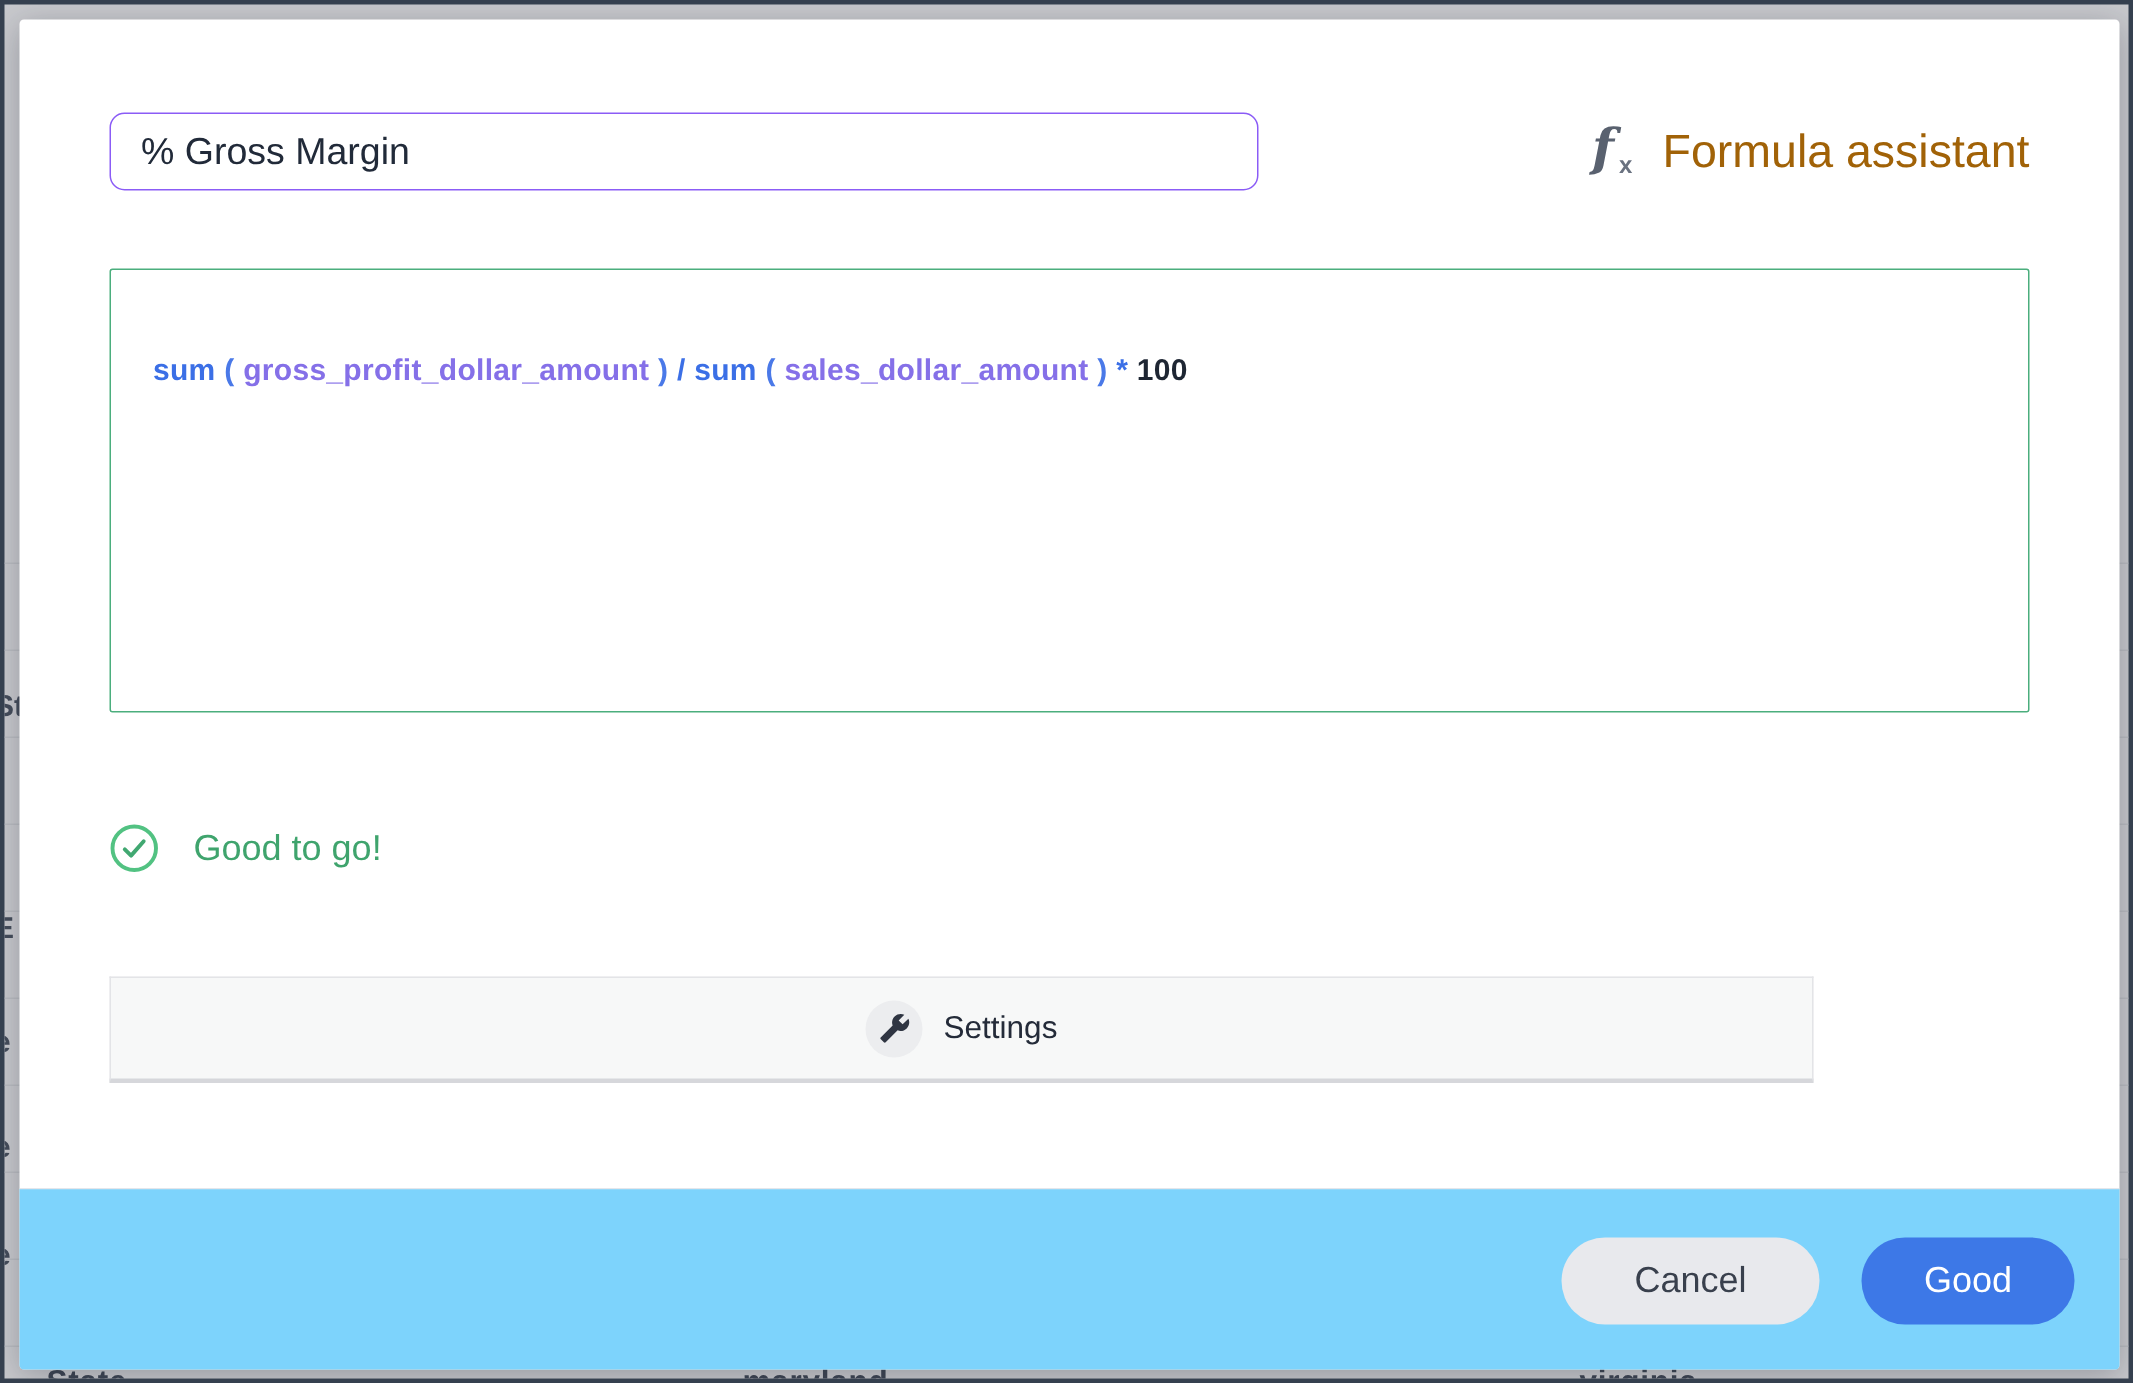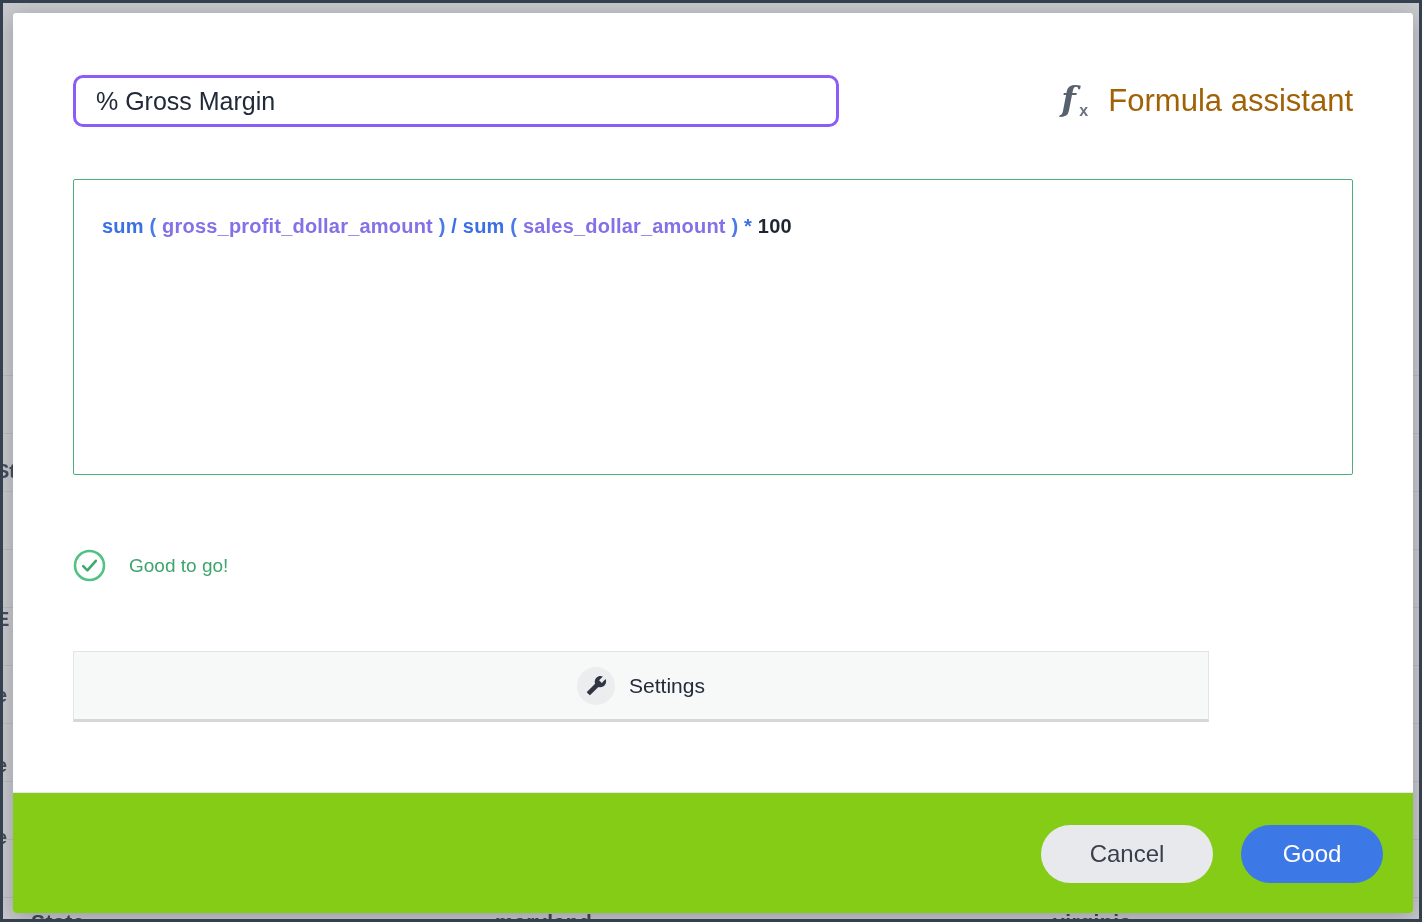--- a/index.html
+++ b/index.html
@@ -26,21 +26,21 @@
 
   
   .modal {
     position: absolute; left: 10px; top: 10px; width: 1400px; height: 900px;
     background: #FFFFFF; border-radius: 3px;
     box-shadow: 0 4px 22px rgba(20,26,38,.28);
   }
 
   .name-input {
     position: absolute; left: 60px; top: 62px; width: 766px; height: 52px;
-    border: 3px solid #8b5cf6; border-radius: 10px;
+    border: 1px solid #8b5cf6; border-radius: 10px;
     font-family: "Liberation Sans", sans-serif;
     font-size: 25px; color: #212A39; padding: 0 20px; outline: none;
     background: #FFFFFF;
   }
 
   .assistant {
     position: absolute; right: 60px; top: 64px; height: 48px;
     display: flex; align-items: center; gap: 13px; cursor: pointer;
   }
   .fx-icon { position: relative; width: 36px; height: 40px; }
@@ -55,44 +55,45 @@
   .assistant-label { font-size: 31px; color: #a16207; }
 
   .editor {
     position: absolute; left: 60px; top: 166px; width: 1280px; height: 296px;
     border: 1.5px solid #4BAE7D; border-radius: 2px; background: #FFFFFF;
     padding: 32px 28px; cursor: text;
   }
   .formula-line {
     font-size: 20px; font-weight: 600; letter-spacing: .2px; line-height: 1.4;
     white-space: pre-wrap;
+    margin-top: 21px;
   }
 
   .status-row {
     position: absolute; left: 60px; top: 536px;
     display: flex; align-items: center; gap: 23px;
   }
-  .status-text { font-size: 19px; font-weight: 500; }
+  .status-text { font-size: 24px; font-weight: 500; }
 
   .settings-bar {
     position: absolute; left: 60px; top: 638px; width: 1136px; height: 71px;
     background: #F7F8F8; border: 1px solid #E3E4E7; border-bottom: 3px solid #D6D7DB;
     display: flex; align-items: center; justify-content: center; gap: 14px;
     cursor: pointer;
   }
   .wrench-circle {
     width: 38px; height: 38px; border-radius: 50%; background: #ECEDEF;
     display: flex; align-items: center; justify-content: center;
   }
   .wrench-circle svg { transform: scaleX(-1); }
   .settings-label { font-size: 21px; font-weight: 500; color: #242B39; }
 
   .footer {
     position: absolute; left: 0; top: 779px; width: 1400px; height: 121px;
-    background: #84cc16; border-top: 1px solid #E4E6EB;
+    background: #7dd3fc; border-top: 1px solid #E4E6EB;
     border-radius: 0 0 3px 3px;
   }
   .btn {
     position: absolute; top: 32px; height: 58px; border: none; border-radius: 29px;
     font-family: "Liberation Sans", sans-serif; font-size: 24px; cursor: pointer;
     display: flex; align-items: center; justify-content: center;
   }
   .btn-cancel { right: 200px; width: 172px; background: #E8E9ED; color: #39404D; }
   .btn-save   { right: 30px;  width: 142px; background: #3D78E7; color: #FFFFFF; }
 </style>

